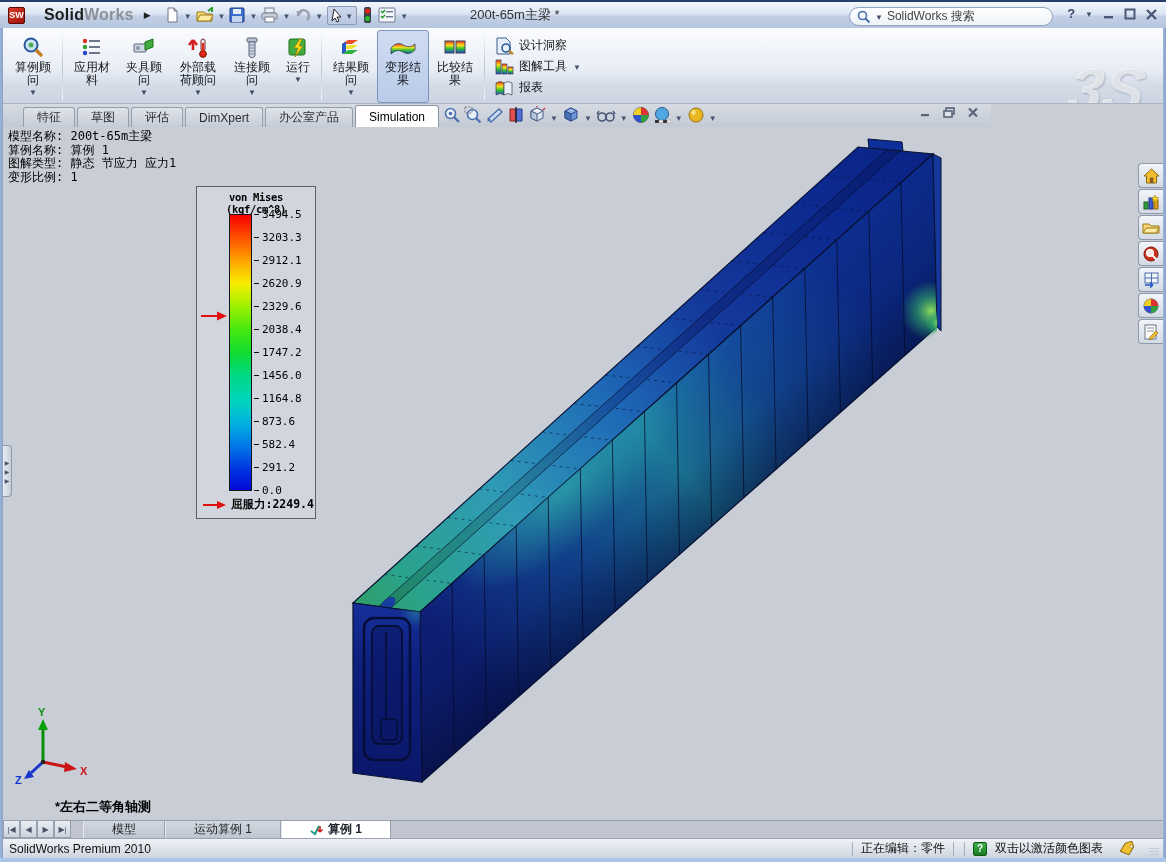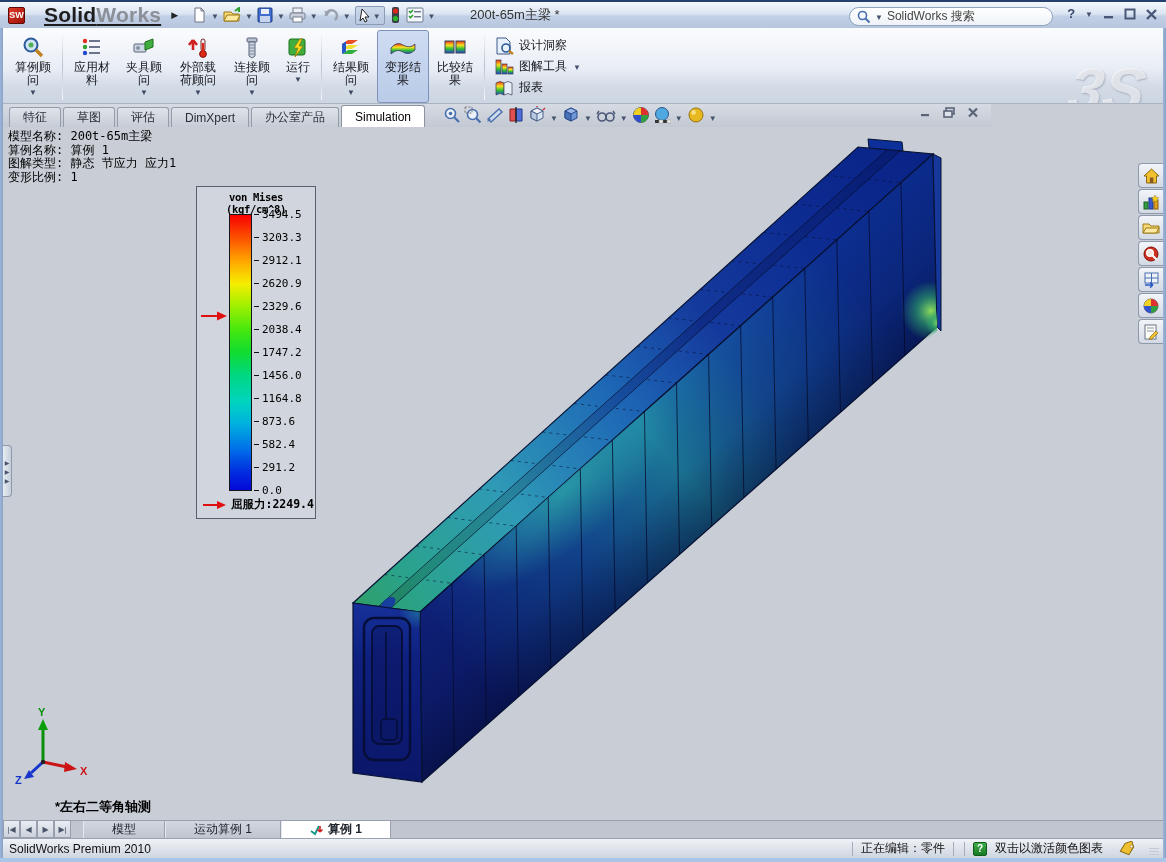--- a/index.html
+++ b/index.html
@@ -12,21 +12,21 @@
     background:linear-gradient(#f4f8fc 0%,#dbe5f2 45%,#c2d0e6 55%,#b6c6de 100%);
     border-top:2px solid #25406e;display:flex;align-items:center;}
   .edge{position:absolute;background:linear-gradient(90deg,#9db4d6,#87a2c9);}
   .edge.l{left:0;top:28px;width:3px;height:830px;}
   .edge.r{right:0;top:28px;width:3px;height:830px;}
   .edge.b{left:0;top:858px;width:1166px;height:4px;background:#a9c6e8;}
 
   .swlogo{display:flex;align-items:center;gap:19px;padding:0 6px 0 8px;}
   .swcube{width:17px;height:17px;background:linear-gradient(135deg,#e03a2a,#9c1208);border:1px solid #5e0a04;
     color:#fff;font-size:9px;font-weight:bold;display:flex;align-items:center;justify-content:center;border-radius:2px;}
-  .swname{font-size:21px;font-weight:bold;color:#1d1d1d;letter-spacing:.2px;text-decoration:underline;}
+  .swname{font-size:16px;font-weight:bold;color:#1d1d1d;letter-spacing:.2px;}
   .swname .works{color:#8a8f98;}
   .menu-arrow{color:#222;font-size:9px;margin:0 10px 0 4px;}
   .tb-ico{display:flex;align-items:center;margin:0 2px;padding:1px;}
   .dd{font-size:8px;color:#46536e;margin:2px 1px 0 1px;}
   .sel-box{display:flex;align-items:center;border:1px solid #8b9ab5;background:linear-gradient(#cdd8ea,#b9c8e0);
     border-radius:2px;padding:1px 2px;margin:0 3px;}
   .doc-title{position:absolute;left:470px;width:380px;font-size:13px;color:#333;}
   .search{position:absolute;left:849px;top:5px;width:204px;height:19px;background:linear-gradient(#fff,#eef3f8);
     border:1px solid #8fa3bf;border-radius:10px;display:flex;align-items:center;padding:0 7px;gap:3px;}
   .search .ph{font-size:12px;color:#444;}
@@ -44,21 +44,21 @@
   .rbtn .rdd{font-size:8px;color:#3d4a62;margin-top:1px;}
   .rbtn.active{background:linear-gradient(#cfdcf2,#b9cbe8);border:1px solid #7e92bc;}
   .rsep{width:1px;background:linear-gradient(#f6f8fb,#b9c1cf,#f6f8fb);margin:3px 3px;}
   .rstack{display:flex;flex-direction:column;justify-content:center;gap:3px;padding-left:6px;}
   .rrow{display:flex;align-items:center;gap:5px;font-size:12px;color:#14161c;}
   .ds-ghost{position:absolute;right:18px;top:26px;font-size:62px;font-style:italic;font-weight:bold;
     color:rgba(255,255,255,.65);text-shadow:1px 1px 2px rgba(120,130,150,.55);transform:skewX(-8deg);user-select:none;}
 
   
   .tabrow{position:absolute;left:3px;top:104px;width:988px;height:23px;
-    background:linear-gradient(#d6dbe3,#c3c9d3);display:flex;align-items:flex-end;padding-left:6px;}
+    background:linear-gradient(#d6dbe3,#c3c9d3);display:flex;align-items:flex-end;padding-left:20px;}
   .ctab{height:20px;padding:0 13px;margin-right:2px;display:flex;align-items:center;font-size:12px;color:#2a2d36;
     background:linear-gradient(#dfe3ea,#c6ccd6);border:1px solid #959daa;border-bottom:none;border-radius:3px 3px 0 0;}
   .ctab.active{background:#fff;color:#000;height:22px;border-color:#8b93a1;}
   .hud{position:absolute;left:440px;top:2px;display:flex;align-items:center;gap:3px;}
   .hud .dd{margin-top:6px;}
   .docwin{position:absolute;right:12px;top:3px;display:flex;gap:12px;align-items:center;}
 
   
   .canvas{position:absolute;left:3px;top:127px;width:1160px;height:693px;background:#c8cdd6;overflow:hidden;}
   .info{position:absolute;left:5px;top:3px;font-family:"DejaVu Sans Mono",monospace;font-size:12px;line-height:13.5px;color:#000;}

